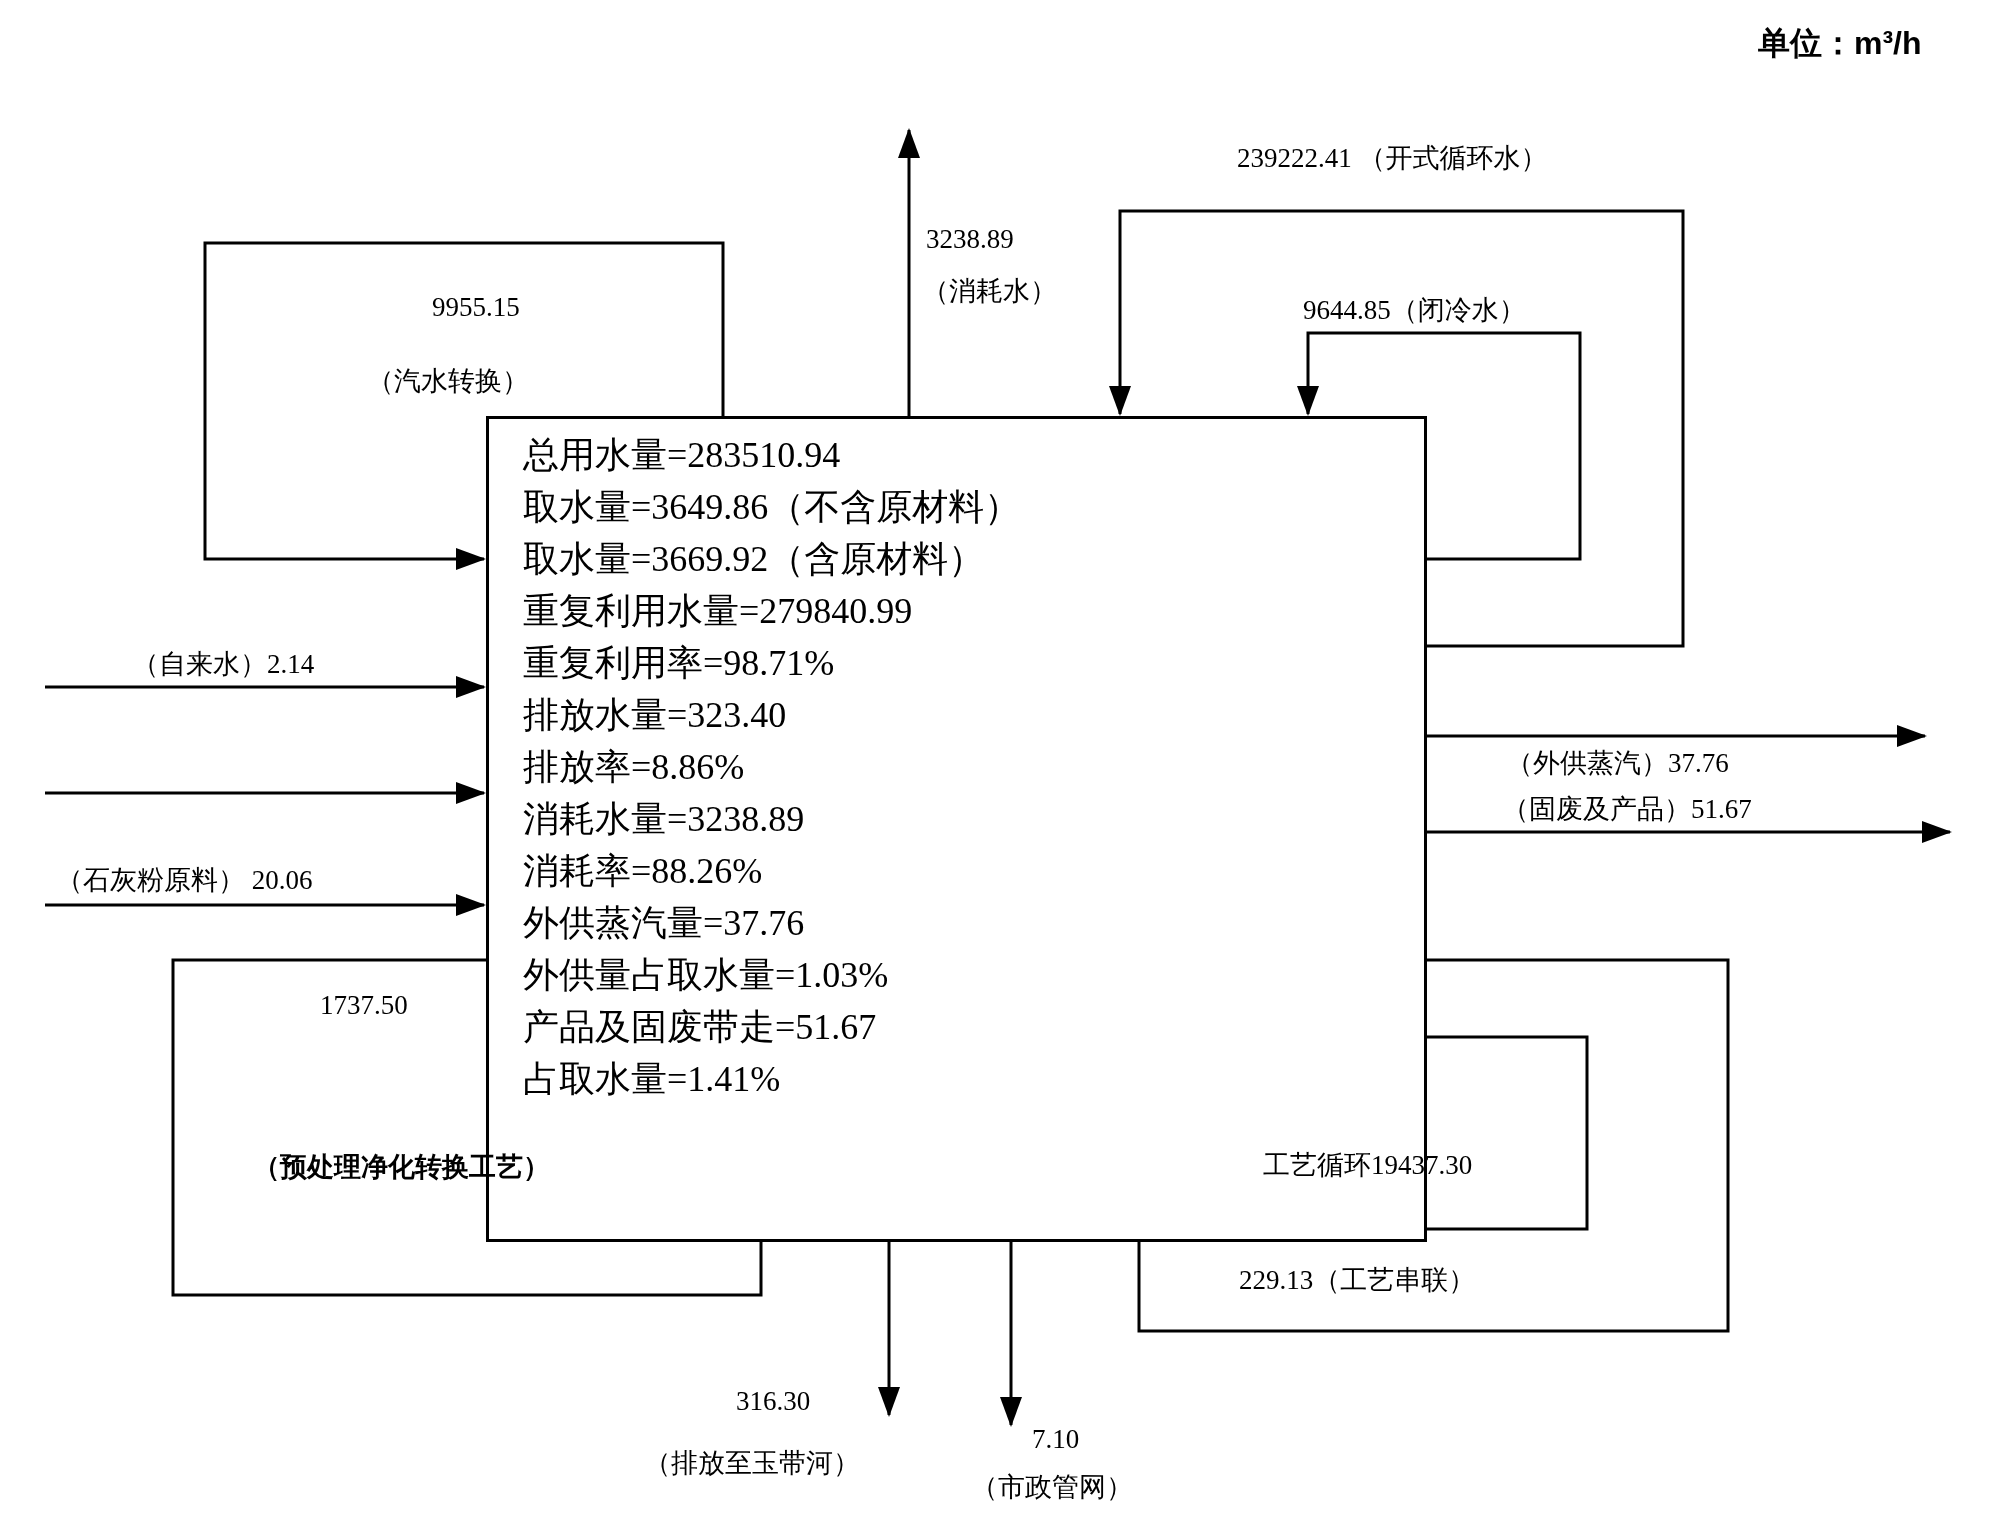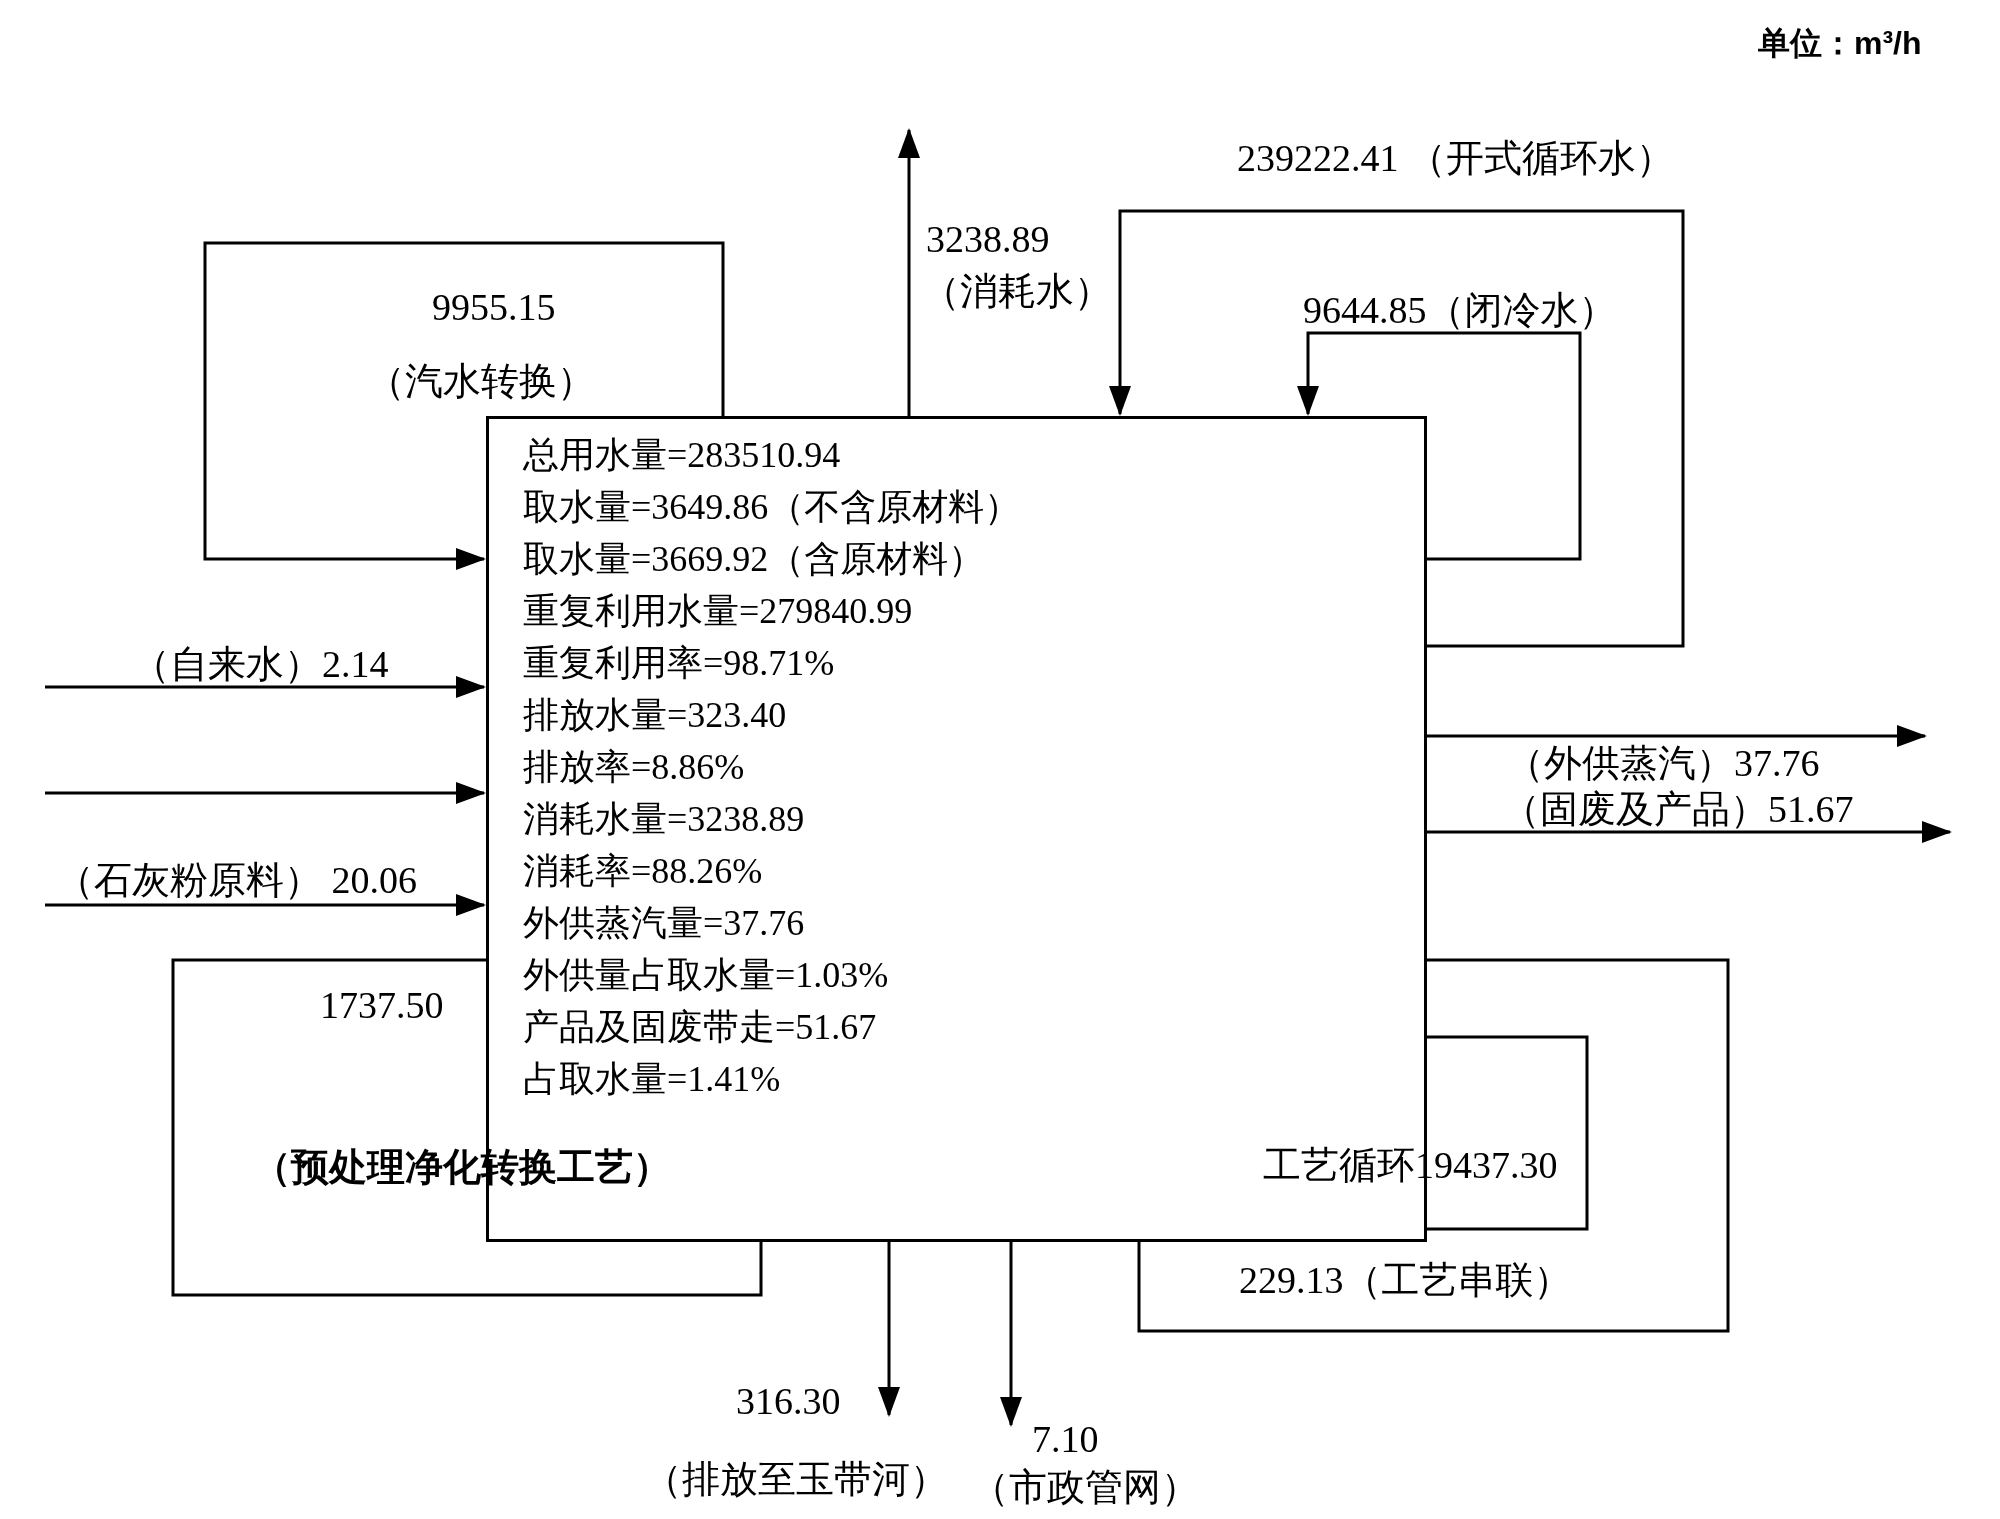--- a/index.html
+++ b/index.html
@@ -24,21 +24,21 @@
     padding: 10px 0 0 34px;
     z-index: 2;
   }
   .center-box .line {
     font-size: 36px;
     line-height: 52px;
     white-space: nowrap;
   }
   .lbl {
     position: absolute;
-    font-size: 38px;
+    font-size: 27px;
     line-height: 38px;
     white-space: nowrap;
     z-index: 3;
   }
   .unit {
     position: absolute;
     left: 1758px; top: 22px;
     font-size: 32px;
     font-weight: bold;
     font-family: "Liberation Sans", "DejaVu Sans", sans-serif;
@@ -102,21 +102,21 @@
   <div class="lbl" style="left:1237px; top:139px;">239222.41 （开式循环水）</div>
   <div class="lbl" style="left:1303px; top:291px;">9644.85（闭冷水）</div>
 
   <div class="lbl" style="left:132px; top:645px;">（自来水）2.14</div>
   <div class="lbl" style="left:56px; top:861px;">（石灰粉原料） 20.06</div>
 
   <div class="lbl" style="left:320px; top:986px;">1737.50</div>
   <div class="lbl" style="left:253px; top:1148px;font-weight:bold;">（预处理净化转换工艺）</div>
 
   <div class="lbl" style="left:736px; top:1382px;">316.30</div>
-  <div class="lbl" style="left:644px; top:1444px;margin-top:16px;">（排放至玉带河）</div>
+  <div class="lbl" style="left:644px; top:1444px;">（排放至玉带河）</div>
 
   <div class="lbl" style="left:1032px; top:1420px;">7.10</div>
   <div class="lbl" style="left:971px; top:1468px;">（市政管网）</div>
 
   <div class="lbl" style="left:1263px; top:1146px;">工艺循环19437.30</div>
   <div class="lbl" style="left:1239px; top:1261px;">229.13（工艺串联）</div>
 
   <div class="lbl" style="left:1506px; top:696px;margin-top:48px;">（外供蒸汽）37.76</div>
   <div class="lbl" style="left:1502px; top:790px;">（固废及产品）51.67</div>
 

